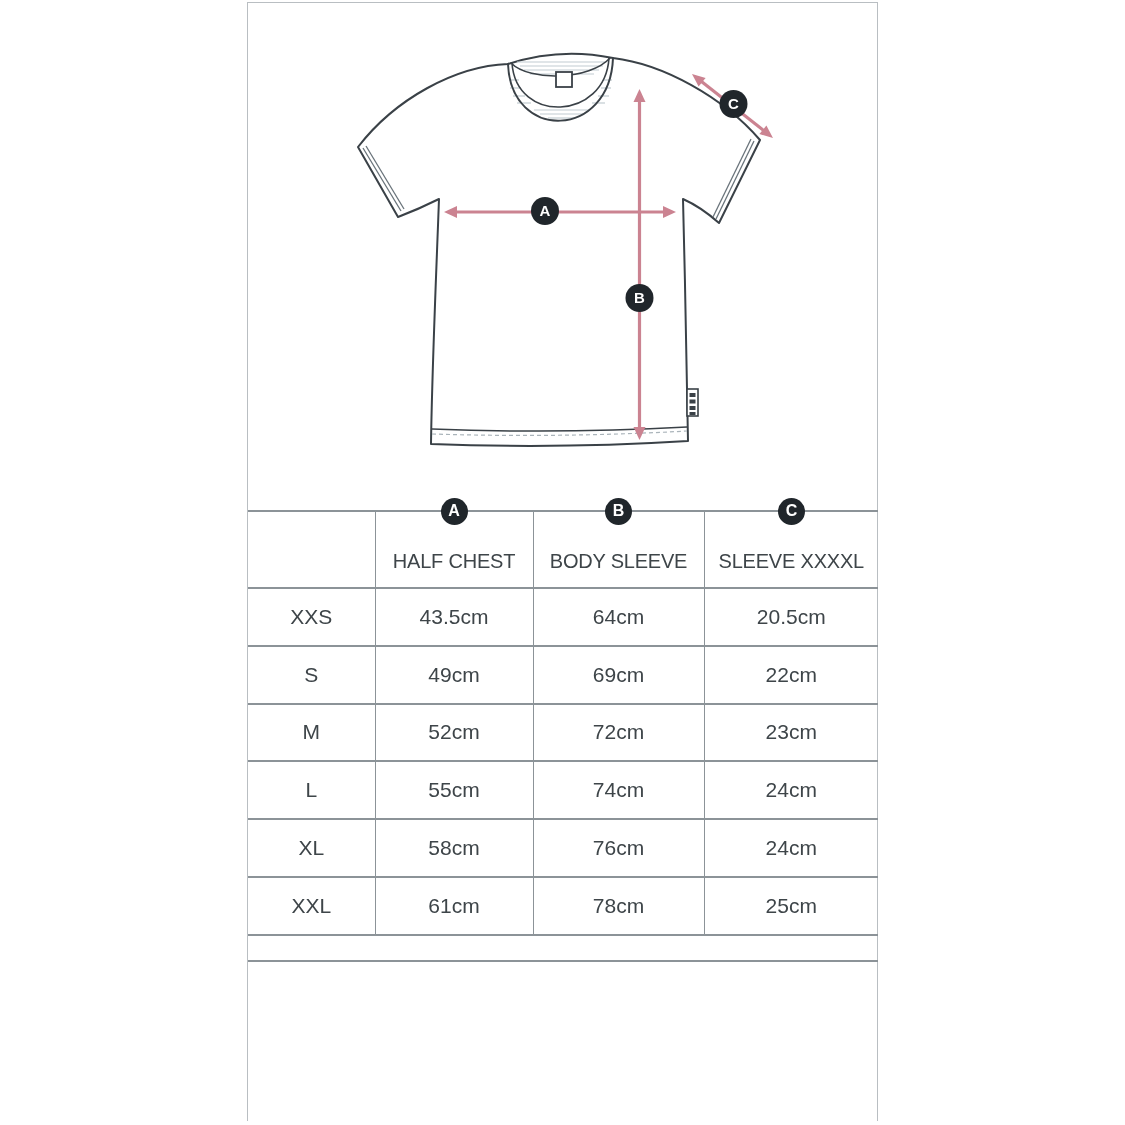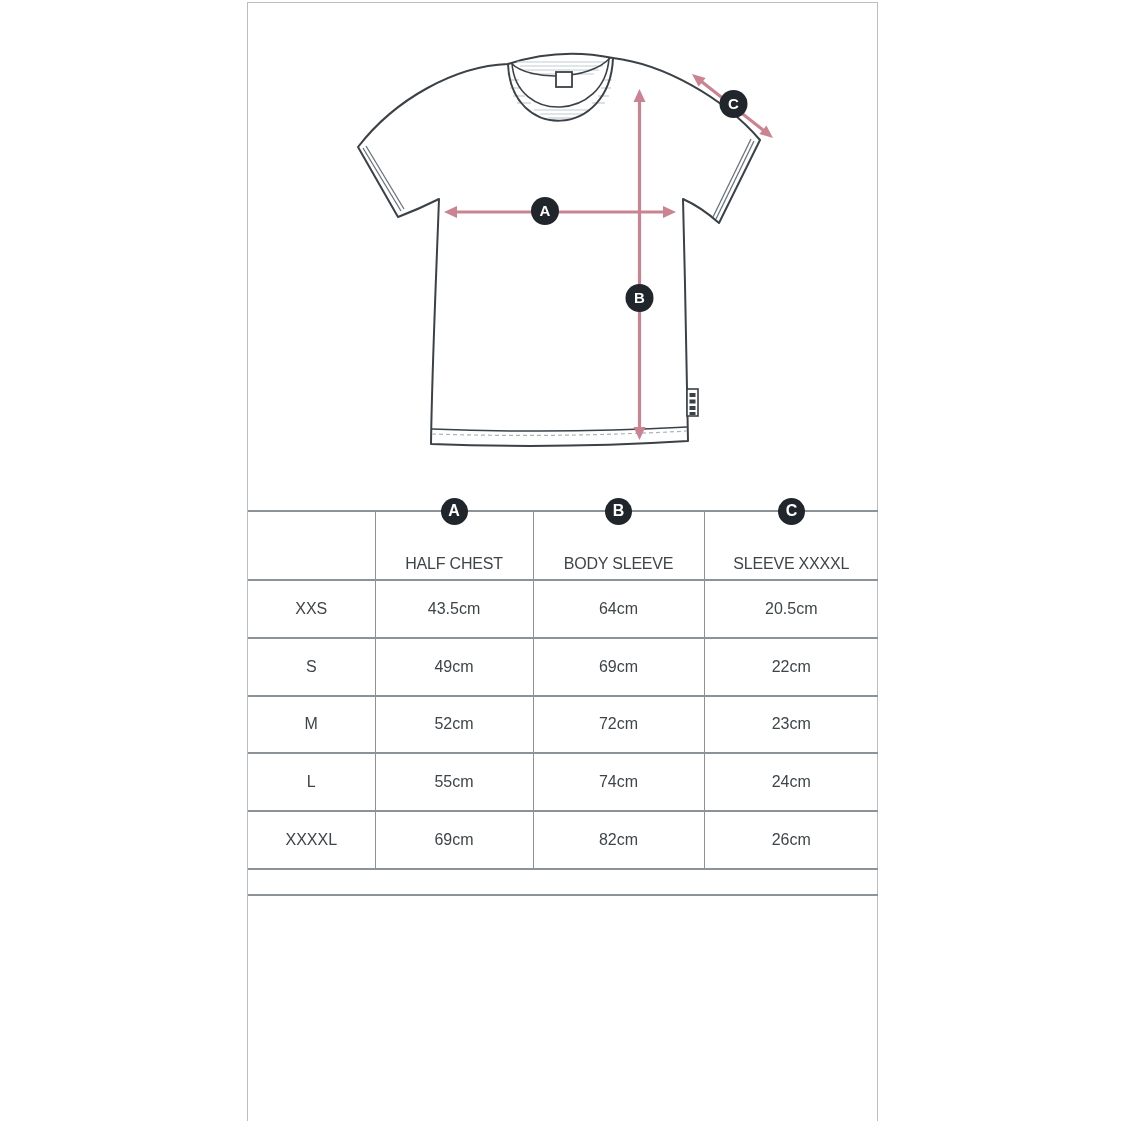--- a/index.html
+++ b/index.html
@@ -15,26 +15,26 @@
   }
   .diagram-svg{position:absolute;left:0;top:0;}
   
   .table-wrap{position:absolute;left:248px;top:510px;width:630px;}
   table.size-table{
     width:630px;border-collapse:collapse;table-layout:fixed;
     color:#3e4549;
   }
   table.size-table td{
     text-align:center;vertical-align:middle;padding:0;
-    font-size:16px;
+    font-size:21px;
   }
   col.c-size{width:127px;} col.c-a{width:158px;} col.c-b{width:171px;} col.c-c{width:174px;}
   tr.header-row td{
     height:61px;border-top:2px solid #8c9398;border-bottom:2px solid #8c9398;
-    vertical-align:bottom;padding-bottom:6px;font-size:16px;letter-spacing:-0.2px;
+    vertical-align:bottom;padding-bottom:14px;font-size:20px;letter-spacing:-0.2px;
   }
   tr.data-row td{height:55.8px;border-bottom:2px solid #8c9398;}
   tr.header-row td + td, tr.data-row td + td{border-left:1.5px solid #8c9398;}
   tr.empty-row td{height:24.5px;border-bottom:2px solid #8c9398;}
   
   .hbadge{
     position:absolute;top:-12.5px;width:27px;height:27px;border-radius:50%;
     background:#20262b;color:#ffffff;display:flex;align-items:center;justify-content:center;
     font-size:16px;font-weight:bold;
   }
@@ -182,23 +182,29 @@
         <td>72cm</td>
         <td>23cm</td>
       </tr>
       <tr class="data-row">
         <td>L</td>
         <td>55cm</td>
         <td>74cm</td>
         <td>24cm</td>
       </tr>
       <tr class="data-row">
-        <td>XXXXL</td>
-        <td>69cm</td>
-        <td>82cm</td>
-        <td>26cm</td>
+        <td>XL</td>
+        <td>58cm</td>
+        <td>76cm</td>
+        <td>24cm</td>
+      </tr>
+      <tr class="data-row">
+        <td>XXL</td>
+        <td>61cm</td>
+        <td>78cm</td>
+        <td>25cm</td>
       </tr>
       <tr class="empty-row">
         <td colspan="4"></td>
       </tr>
     </tbody>
   </table>
 </div>
 
 </body></html>

